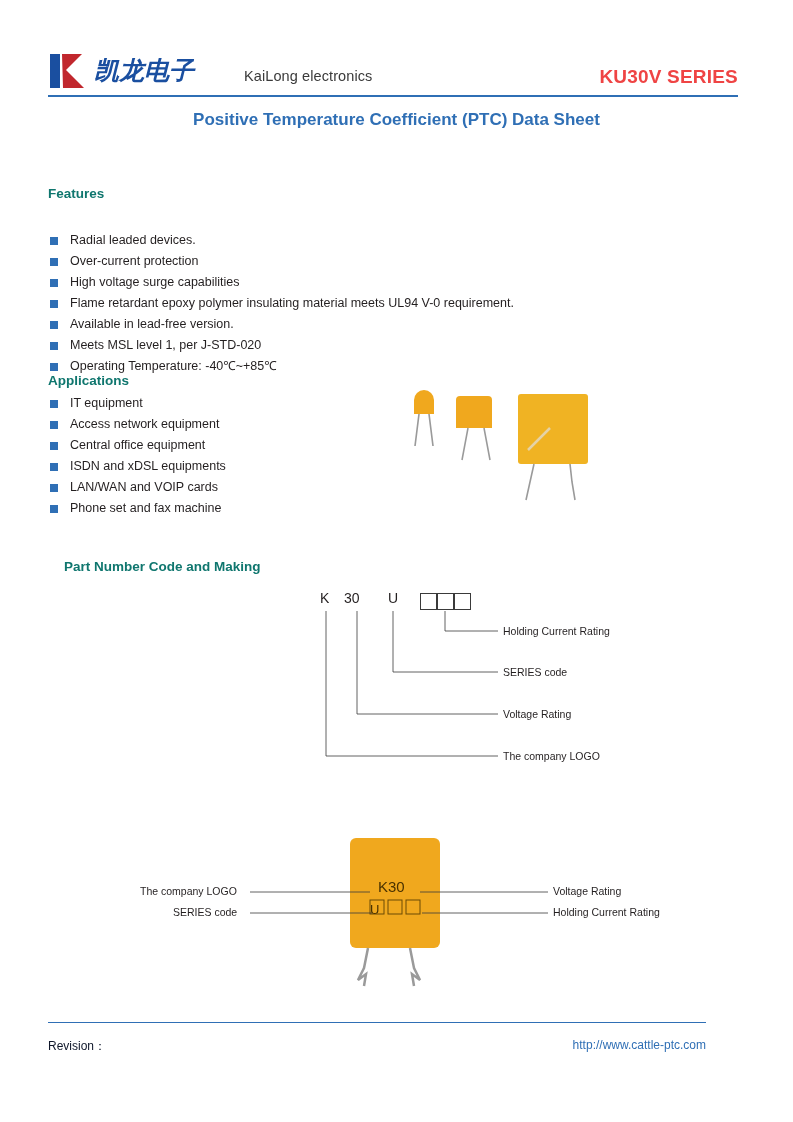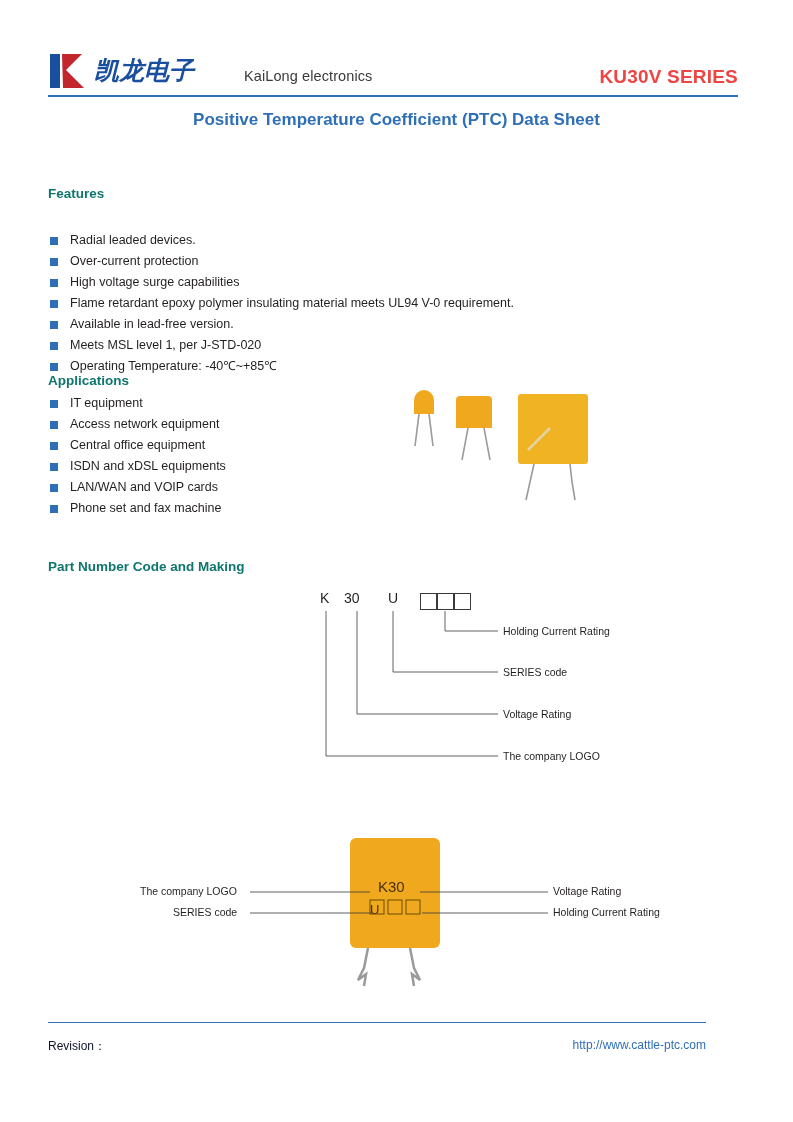--- a/index.html
+++ b/index.html
@@ -84,21 +84,21 @@
 
   
   .sec-head {
     position: absolute;
     font-size: 13.5px;
     font-weight: bold;
     color: #0f766e;
   }
   #features-head { left: 48px; top: 186px; }
   #applications-head { left: 48px; top: 373px; }
-  #partnum-head { left: 48px; top: 559px; }
+  #partnum-head { left: 64px; top: 559px; }
 
   
   .bullet-list {
     position: absolute;
     left: 48px;
   }
   #features-list { top: 194px; margin-top: 36px; }
   #applications-list { top: 393px; }
   .bullet-item {
     position: relative;

